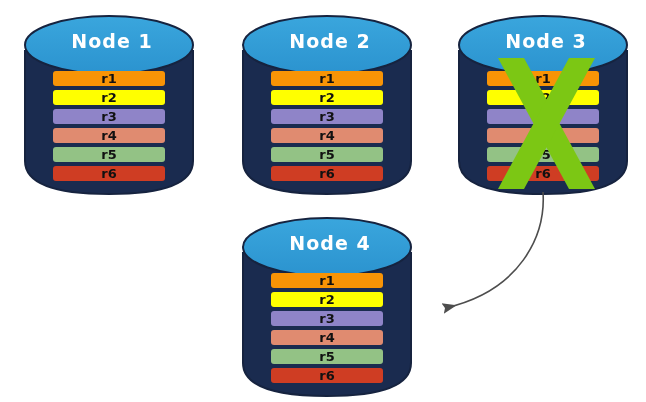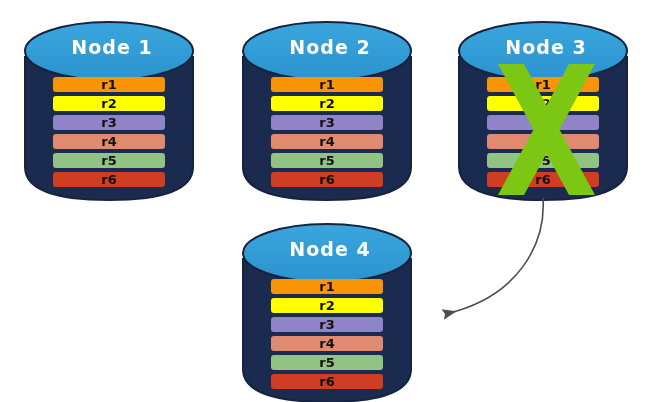--- a/index.html
+++ b/index.html
@@ -10,21 +10,21 @@
   body {
     width: 646px;
     height: 402px;
     position: relative;
     overflow: hidden;
     font-family: "DejaVu Sans", "Liberation Sans", sans-serif;
   }
   #diagram-root {
     position: absolute;
     left: 0;
-    top: 12px;
+    top: 6px;
     width: 646px;
     height: 318px;
   }
   svg.canvas {
     position: absolute;
     left: 0;
     top: 0;
     width: 646px;
     height: 402px;
     display: block;

